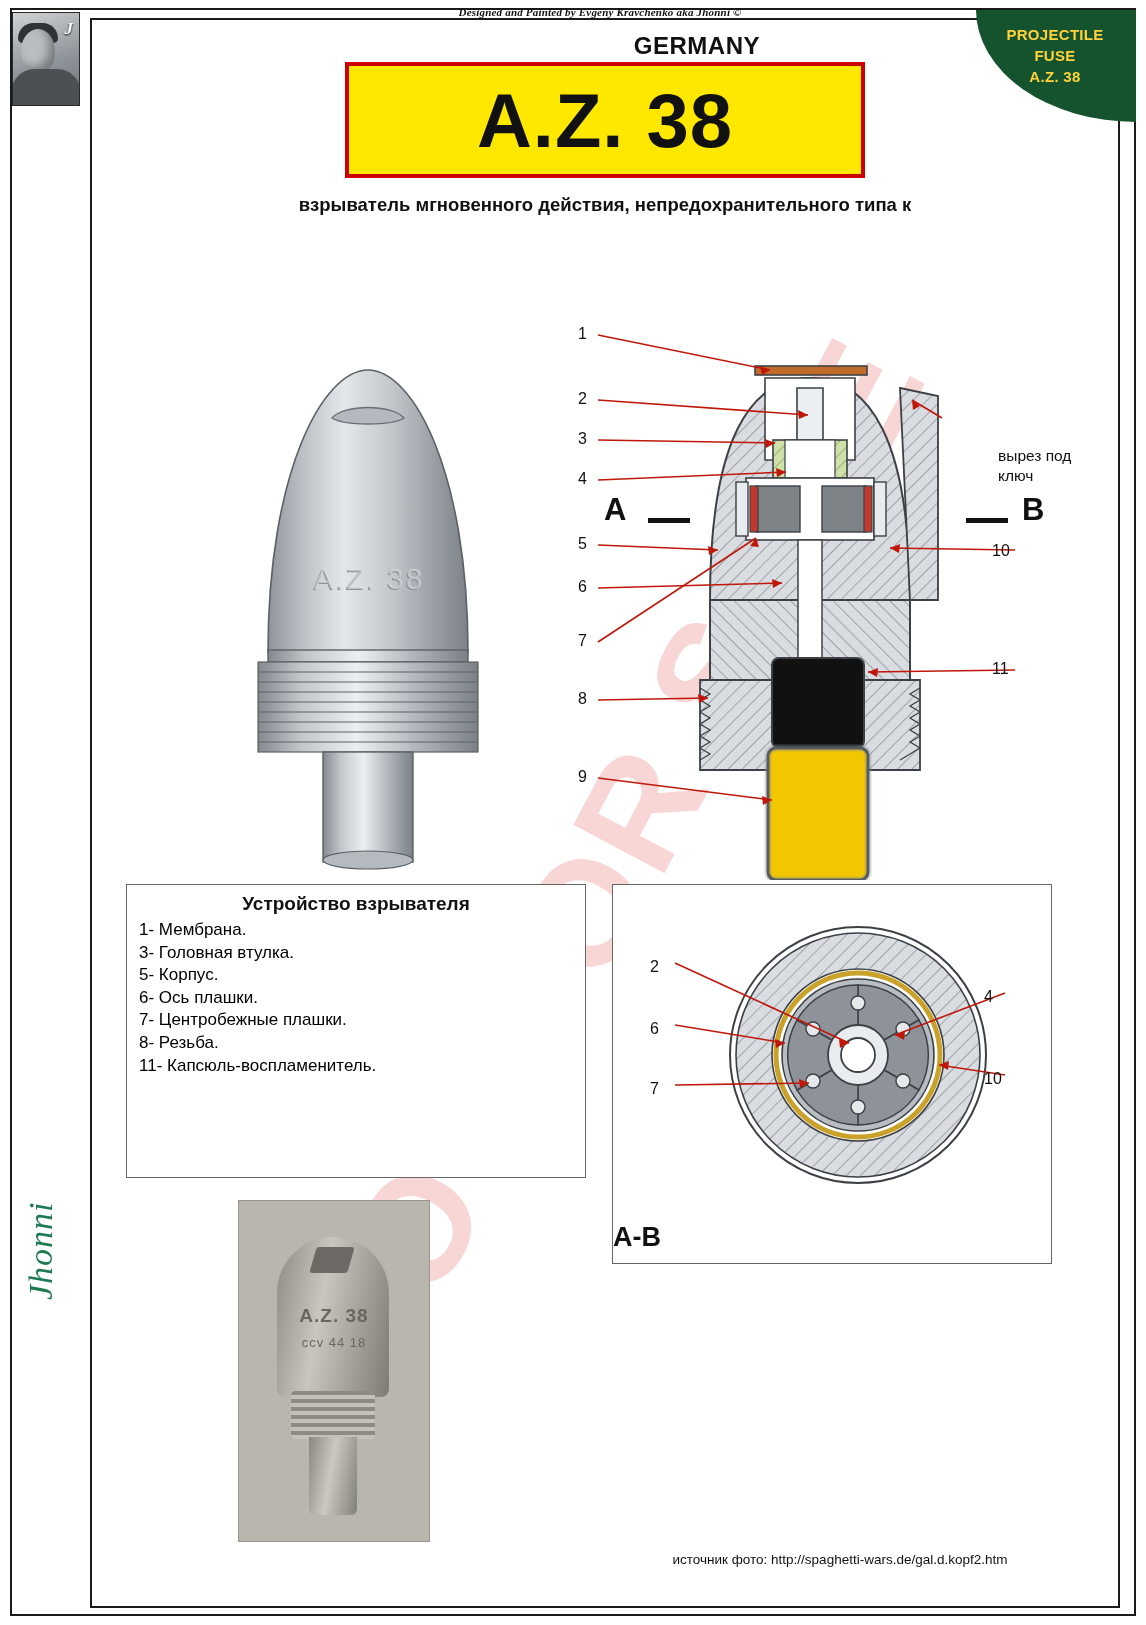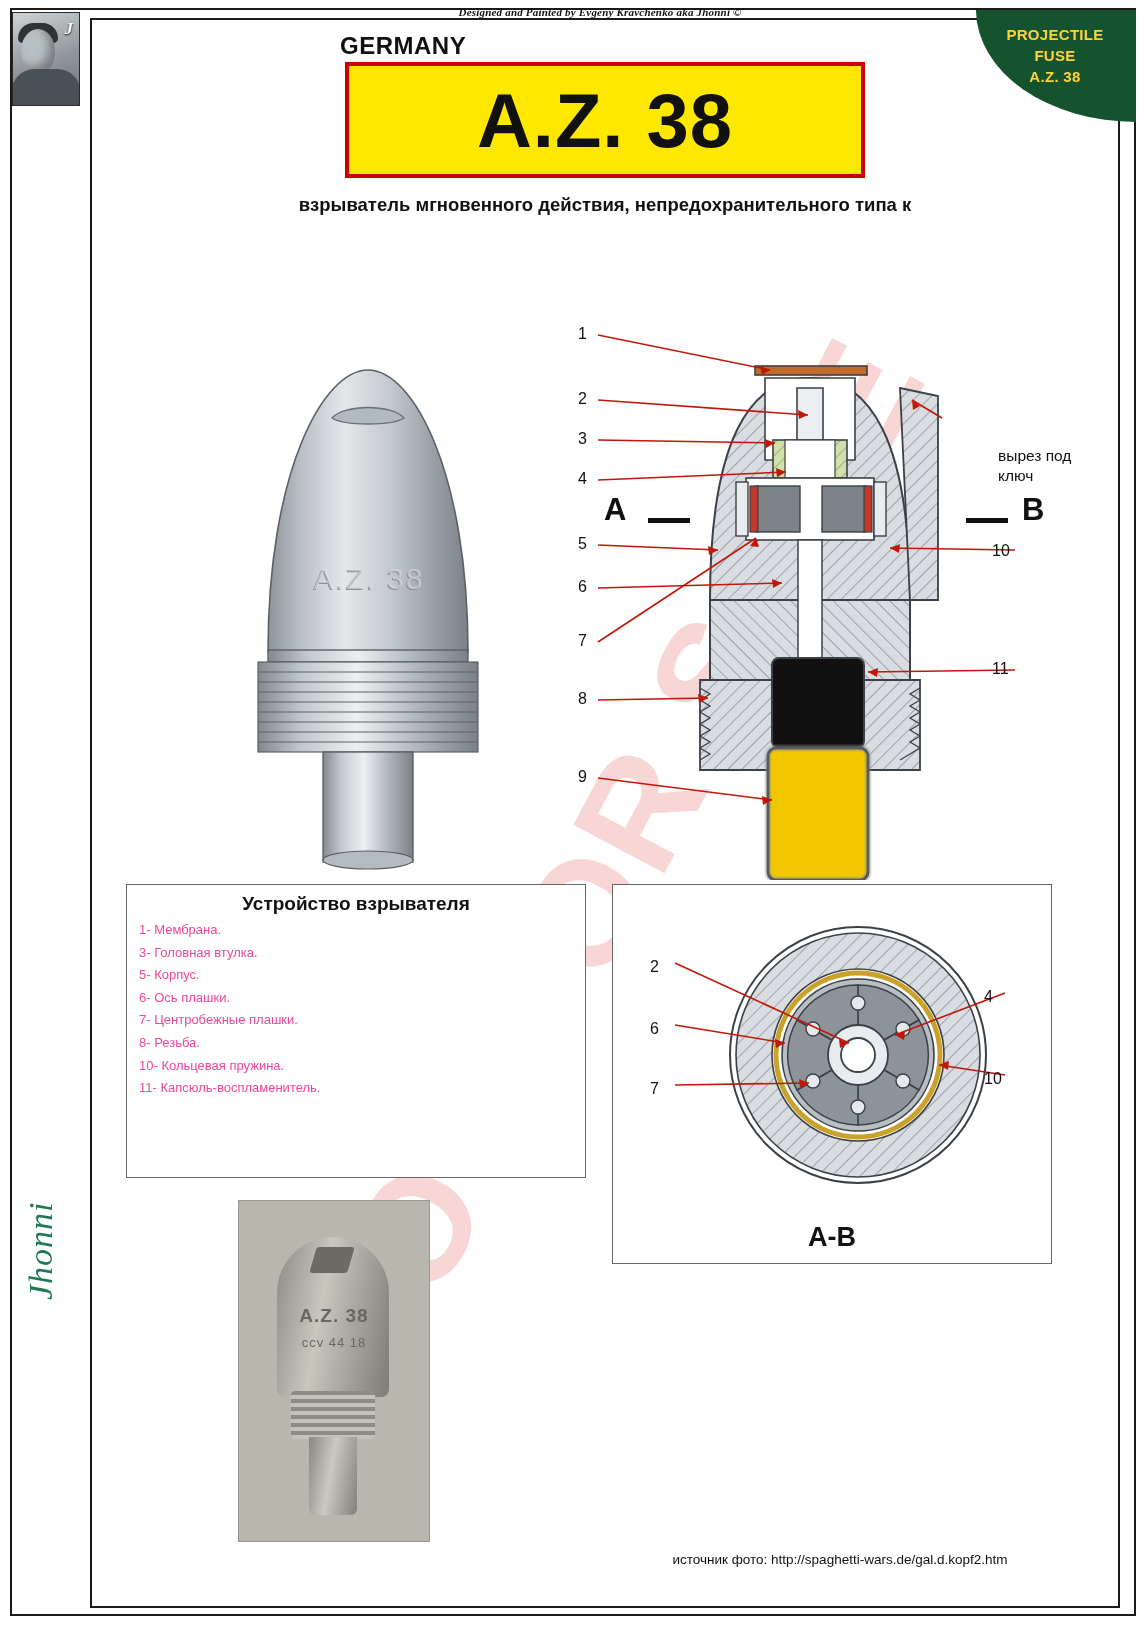--- a/index.html
+++ b/index.html
@@ -76,21 +76,21 @@
   }
   .corner-ribbon .txt {
     position:absolute; right:10px; top:14px; width:142px;
     text-align:center; color:#ffd23a; font-weight:bold; font-size:15px;
     line-height:21px; letter-spacing:.3px;
   }
 
   
   .country {
     position:absolute; left:340px; top:32px; width:420px;
-    text-align:left; font-size:24px; font-weight:bold; color:#111;
+    text-align:right; font-size:24px; font-weight:bold; color:#111;
     letter-spacing:.5px;
   }
   .title-box {
     position:absolute; left:345px; top:62px; width:520px; height:116px;
     background:#ffe800; border:4px solid #c00; box-sizing:border-box;
     display:flex; align-items:center; justify-content:center;
   }
   .title-box .t {
     font-size:76px; font-weight:bold; color:#111; letter-spacing:1px;
   }
@@ -130,30 +130,30 @@
 
   
   .legend {
     position:absolute; left:126px; top:884px; width:460px; height:294px;
     border:1.5px solid #666; box-sizing:border-box; background:#fff;
   }
   .legend h3 {
     margin:8px 0 4px 0; text-align:center; font-size:19px; font-weight:bold; color:#111;
   }
   .legend ul { list-style:none; margin:0; padding:0 0 0 12px; }
-  .legend li { font-size:13px; color:#ec4899; line-height:22.6px; }
+  .legend li { font-size:17px; color:#000000; line-height:22.6px; }
 
   
   .abbox {
     position:absolute; left:612px; top:884px; width:440px; height:380px;
     border:1.5px solid #666; box-sizing:border-box; background:#fff;
   }
   .ab-caption {
     position:absolute; left:0; bottom:10px; width:100%;
-    text-align:center; font-size:27px; font-weight:bold; color:#111;
+    text-align:left; font-size:27px; font-weight:bold; color:#111;
   }
 
   
   .photo {
     position:absolute; left:238px; top:1200px; width:190px; height:340px;
     background:#b9b6ae;
     border:1px solid #9a968e;
     overflow:hidden;
   }
   .photo .pbody {
@@ -390,21 +390,20 @@
 
   <div class="legend">
     <h3>Устройство взрывателя</h3>
     <ul>
       <li>1- Мембрана.</li>
       <li>3- Головная втулка.</li>
       <li>5- Корпус.</li>
       <li>6- Ось плашки.</li>
       <li>7- Центробежные плашки.</li>
       <li>8- Резьба.</li>
-      <li>10- Кольцевая пружина.</li>
       <li>11- Капсюль-воспламенитель.</li>
     </ul>
   </div>
 
   <div class="abbox">
     <svg width="440" height="340" viewBox="0 0 440 340">
       <defs>
         <pattern id="hatchR" width="10" height="10" patternUnits="userSpaceOnUse" patternTransform="rotate(45)">
           <rect width="10" height="10" fill="#d9dce0"></rect>
           <line x1="0" y1="0" x2="0" y2="10" stroke="#7d8288" stroke-width="1.3"></line>

